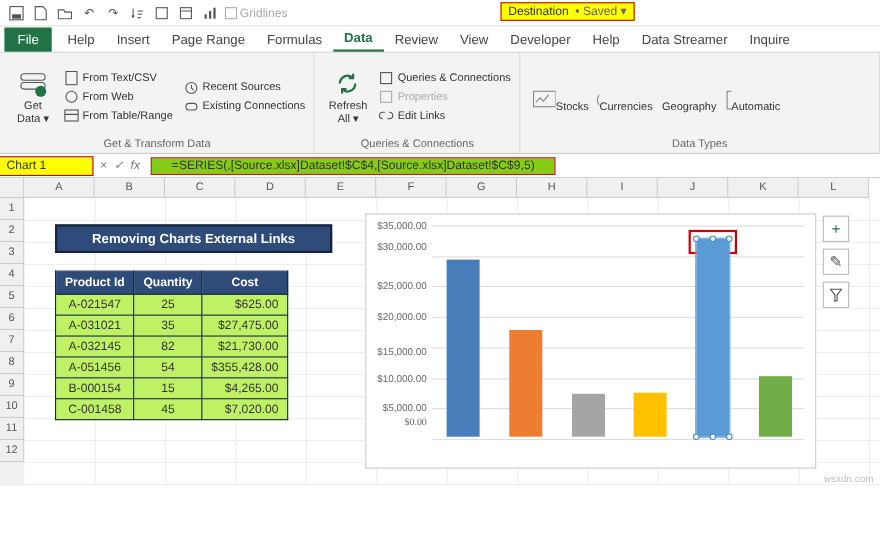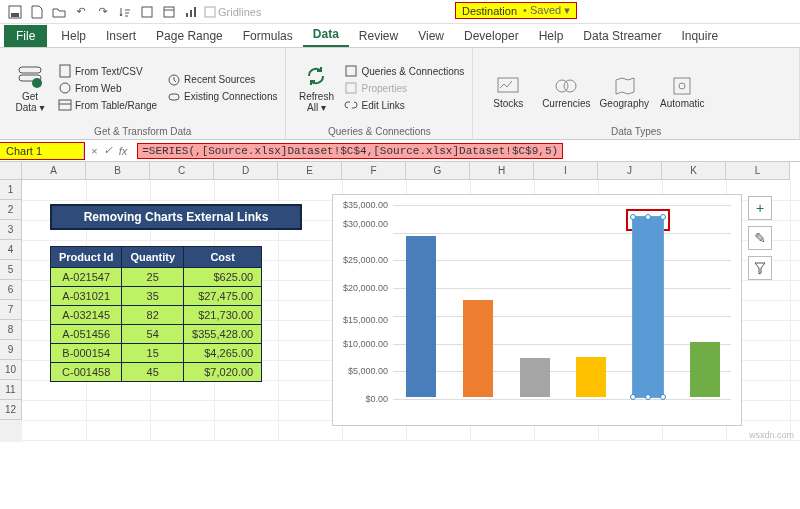--- a/index.html
+++ b/index.html
@@ -14,28 +14,28 @@
 .tab.active { color: #217346; border-bottom: 2px solid #217346; font-weight: 600; }
 .ribbon { height: 92px; background: #f3f3f3; display: flex; border-bottom: 1px solid #ccc; }
 .ribbon-group { border-right: 1px solid #ddd; padding: 4px 8px 2px 8px; display: flex; flex-direction: column; justify-content: space-between; }
 .ribbon-group-label { text-align: center; font-size: 10px; color: #666; padding-top: 2px; }
 .ribbon-body { display: flex; flex: 1; }
 .ribbon-big { display: flex; flex-direction: column; align-items: center; justify-content: center; width: 44px; font-size: 10px; text-align: center; color: #333; }
 .ribbon-big svg { margin-bottom: 2px; }
 .ribbon-list { display: flex; flex-direction: column; justify-content: center; gap: 3px; margin-left: 6px; }
 .ribbon-item { display: flex; align-items: center; font-size: 10px; color: #333; white-space: nowrap; }
 .ribbon-item svg { margin-right: 3px; flex-shrink: 0; }
-.datatype-item { display: flex; flex-direction: column; align-items: center; width: 54px; font-size: 10px; color: #333; }
+.datatype-item { display: flex; flex-direction: row; align-items: flex-end; width: 54px; font-size: 10px; color: #333; }
 .disabled { color: #aaa; }
 .namebox-row { height: 22px; border-bottom: 1px solid #ccc; display: flex; align-items: center; background: #fff; }
 .namebox { width: 84px; border-right: 1px solid #ccc; padding: 2px 6px; font-size: 11px; background: #ffff00; outline: 1px solid #c00; }
 .fx-icons { display: flex; align-items: center; padding: 0 4px; color: #777; }
 .fx-icons span { margin: 0 3px; font-style: italic; }
 .formula-bar { flex: 1; padding: 2px 4px; font-size: 11px; }
-.formula-bar span { background: #fca5a5; outline: 1px solid #c00; padding: 1px 4px; font-family: Liberation Mono, monospace; }
+.formula-bar span { background: #84cc16; outline: 1px solid #c00; padding: 1px 18px; }
 .sheet { display: flex; }
 .rowhdrs { width: 22px; background: #f0f0f0; }
 .colhdrs { height: 18px; display: flex; background: #f0f0f0; }
 .corner { width: 22px; height: 18px; background: #f0f0f0; border-right: 1px solid #ccc; border-bottom: 1px solid #ccc; }
 .colhdr { width: 64px; border-right: 1px solid #ccc; border-bottom: 1px solid #ccc; text-align: center; font-size: 10px; color: #555; line-height: 18px; }
 .rowhdr { height: 20px; border-right: 1px solid #ccc; border-bottom: 1px solid #ccc; text-align: center; font-size: 10px; color: #555; line-height: 20px; }
 .grid-area { position: relative; flex: 1; }
 .cells { position: absolute; inset: 0; }
 .gridline-v { position: absolute; top: 0; bottom: 0; width: 1px; background: #eee; }
 .gridline-h { position: absolute; left: 0; right: 0; height: 1px; background: #eee; }
@@ -361,21 +361,21 @@
             <td>C-001458</td>
             <td>45</td>
             <td>$7,020.00</td>
           </tr>
         </tbody>
     </table>
 
     <div class="chart">
       <div class="chart-plot" id="plot">
           <div class="ygrid" style="top: 194px;"></div>
-          <div class="ylabel" style="top: 194px;">$0.00</div>
+          <div class="ylabel" style="top: 178px; font-family: Liberation Serif, serif;">$0.00</div>
           <div class="ygrid" style="top: 166.286px;"></div>
           <div class="ylabel" style="top: 166.286px;">$5,000.00</div>
           <div class="ygrid" style="top: 138.571px;"></div>
           <div class="ylabel" style="top: 138.571px;">$10,000.00</div>
           <div class="ygrid" style="top: 110.857px;"></div>
           <div class="ylabel" style="top: 115px;">$15,000.00</div>
           <div class="ygrid" style="top: 83.1429px;"></div>
           <div class="ylabel" style="top: 83.1429px;">$20,000.00</div>
           <div class="ygrid" style="top: 55.4286px;"></div>
           <div class="ylabel" style="top: 55.4286px;">$25,000.00</div>

